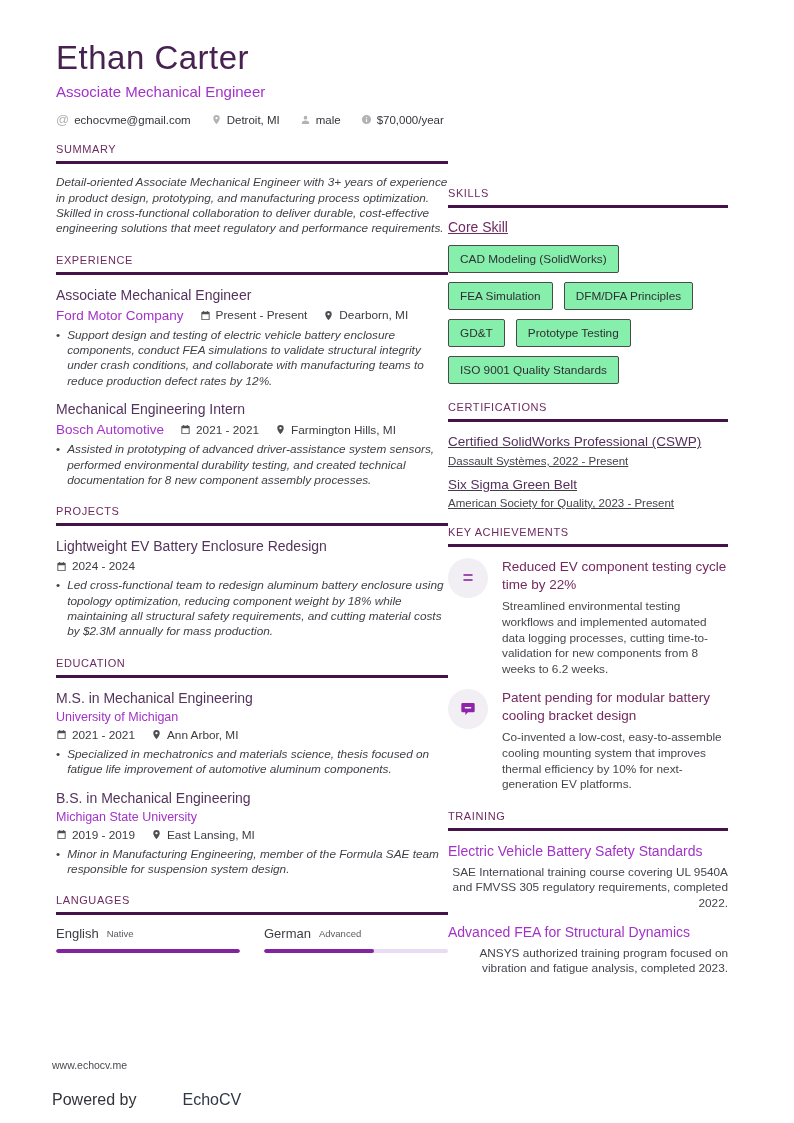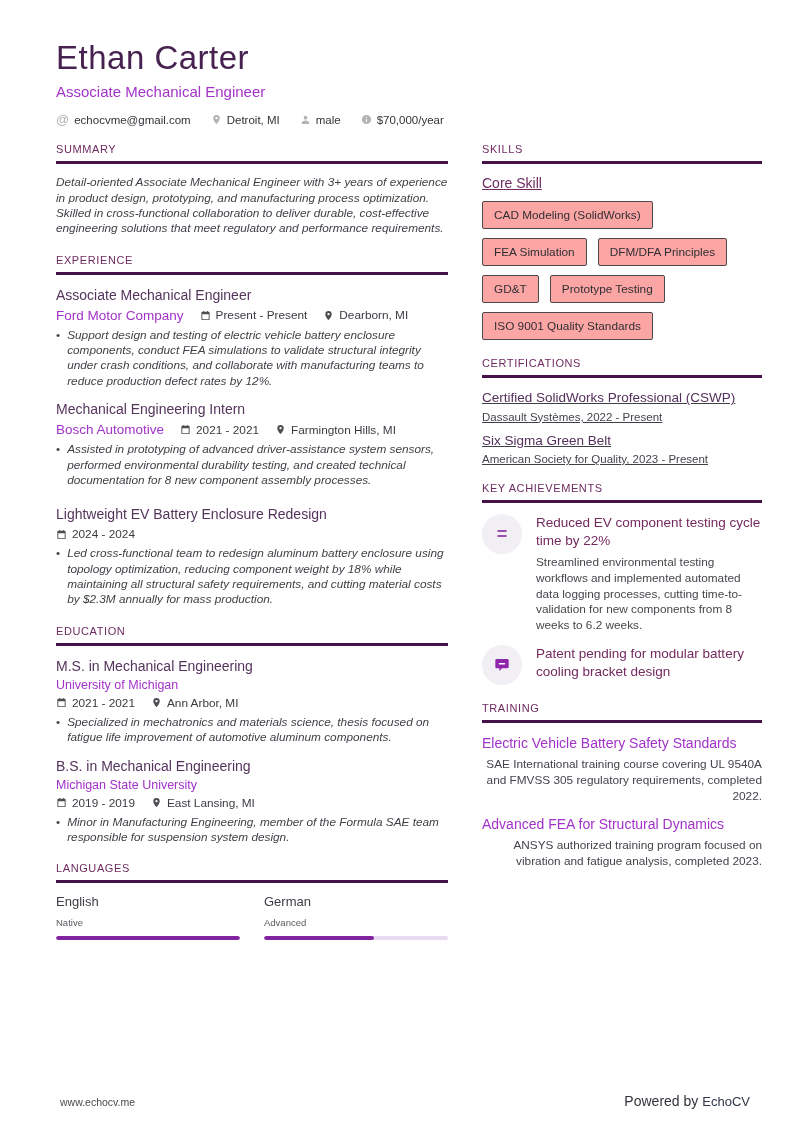--- a/index.html
+++ b/index.html
@@ -12,23 +12,23 @@
 
   
   .name { font-size:33px; font-weight:400; letter-spacing:.5px; color:#47214f; line-height:1.1; }
   .role { font-size:15px; color:#a232c8; margin-top:7px; }
   .contact-row { display:flex; align-items:center; gap:20px; margin-top:13px; font-size:11.5px; color:#33333a; }
   .contact-item { display:flex; align-items:center; gap:5px; }
   .contact-item .cicon { color:#b3b3b6; display:inline-flex; }
   .at-glyph { font-size:13px; color:#c0c0c3; line-height:1; }
 
   
-  .columns { display:flex; gap:34px; margin-top:17px; }
+  .columns { display:flex; margin-top:17px; }
   .col-left { width:392px; flex:0 0 392px; }
-  .col-right { width:280px; flex:0 0 280px; }
+  .col-right { width:280px; flex:0 0 280px;margin-top:44px; }
 
   
   .section { margin-bottom:17px; }
   .section-header {
     font-size:11px; letter-spacing:.6px; color:#6e2a61; font-weight:400;
     padding-bottom:6px; border-bottom:3px solid #451349; margin-bottom:11px;
   }
   .body-text { font-size:11.8px; line-height:1.3; color:#3f3f46;font-style:italic; }
 
   
@@ -38,32 +38,32 @@
   .meta-row { display:flex; align-items:center; flex-wrap:wrap; margin-top:4px; gap:6px; }
   .company { font-size:13.5px; color:#a232c8; margin-right:10px; }
   .meta { display:flex; align-items:center; gap:5px; font-size:11.8px; color:#3b3b42; margin-right:10px; }
   .meta .micon { color:#4d4d52; display:inline-flex; }
   .bullet { display:flex; gap:7px; margin-top:5px; }
   .bullet .dot { font-size:11.8px; line-height:1.3; }
 
   
   .lang-grid { display:flex; gap:24px; }
   .lang { flex:1; }
-  .lang-head { display:flex; align-items:flex-start; gap:8px;flex-direction:column; }
+  .lang-head { display:flex; align-items:center; gap:8px; }
   .lang-name { font-size:13px; color:#3c3c44; }
   .lang-level { font-size:9.5px; color:#5a5a60; }
   .lang-bar { height:4px; background:#e9dcf2; border-radius:2px; margin-top:8px; overflow:hidden; }
   .lang-fill { height:100%; background:#8224a0; border-radius:2px; }
 
   
   .group-title { font-size:14px; color:#6e2a61; margin-bottom:10px;text-decoration:underline; }
   .chips { display:flex; flex-wrap:wrap; gap:9px 11px; }
   .chip {
     border:1px solid #4a4a4a; border-radius:2px; padding:6px 11px;
-    font-size:11.8px; color:#2f2f33; background:#fca5a5;
+    font-size:11.8px; color:#2f2f33; background:#86efac;
   }
 
   
   .cert-title { font-size:13.5px; color:#54305c; line-height:1.3; }
   .cert-sub { font-size:11.5px; color:#44444c; margin-top:4px; }
   .cert-item { margin-bottom:9px;text-decoration:underline; }
 
   
   .ach-item { display:flex; gap:14px; margin-bottom:12px; }
   .ach-icon-circle {
@@ -75,27 +75,27 @@
   .ach-title { font-size:13.5px; color:#74295f; line-height:1.3; }
   .ach-text { font-size:11.8px; line-height:1.32; color:#46464c; margin-top:6px; }
 
   
   .training-item { margin-bottom:11px; }
   .training-title { font-size:14px; color:#a232c8; line-height:1.3; }
   .training-text { font-size:11.8px; line-height:1.32; color:#44444c; margin-top:5px;text-align:right; }
 
   
   .footer {
-    position:absolute; left:60px; right:44px; bottom:14px;
-    display:flex; justify-content:space-between; align-items:baseline;
+    position:absolute; left:52px; right:44px; bottom:14px;
+    display:flex; justify-content:space-between; align-items:baseline;flex-direction:column;
   }
   .site { font-size:10.5px; color:#4a4a50; }
   .powered { display:flex; align-items:baseline; gap:4px; }
-  .powered-by { font-size:14px; color:#33333a; }
-  .brand { font-size:13px; color:#2d3748; }
+  .powered-by { font-size:16px; color:#33333a;margin-top:20px; }
+  .brand { font-size:16px; color:#2d3748;margin-left:42px; }
 </style>
 </head>
 <body>
 
 <div class="page">
 
   <div>
     <div class="name">Ethan Carter</div>
     <div class="role">Associate Mechanical Engineer</div>
     <div class="contact-row">
@@ -191,20 +191,21 @@
             </span>
           </div>
           <div class="bullet">
             <span class="dot">•</span>
             <span class="body-text">Assisted in prototyping of advanced driver-assistance system sensors, performed environmental durability testing, and created technical documentation for 8 new component assembly processes.</span>
           </div>
         </div>
       </div>
 
       <div class="section">
+        <div class="section-header">PROJECTS</div>
         <div class="item">
           <div class="item-title">Lightweight EV Battery Enclosure Redesign</div>
           <div class="meta-row">
             <span class="meta">
               <span class="micon">
                 <svg width="11" height="11" viewBox="0 0 24 24">
                     <path fill="currentColor" d="M7 2v2H5a2 2 0 0 0-2 2v14a2 2 0 0 0 2 2h14a2 2 0 0 0 2-2V6a2 2 0 0 0-2-2h-2V2h-2v2H9V2H7zM5 9h14v11H5V9z"></path>
                   </svg>
               </span>
               <span>2024 - 2024</span>
@@ -344,20 +345,21 @@
           <div class="ach-icon-circle">
             <span style="display:inline-flex;">
               <svg width="16" height="16" viewBox="0 0 24 24">
                 <path fill="#8e24aa" d="M4 3h16a2 2 0 0 1 2 2v10a2 2 0 0 1-2 2h-8l-4 4v-4H4a2 2 0 0 1-2-2V5a2 2 0 0 1 2-2z"></path>
                 <rect x="7" y="9" width="10" height="2.4" rx="1.2" fill="#ffffff"></rect>
               </svg>
             </span>
           </div>
           <div class="ach-body">
             <div class="ach-title">Patent pending for modular battery cooling bracket design</div>
+            <div class="ach-text">Co-invented a low-cost, easy-to-assemble cooling mounting system that improves thermal efficiency by 10% for next-generation EV platforms.</div>
           </div>
         </div>
       </div>
 
       <div class="section">
         <div class="section-header">TRAINING</div>
         <div class="training-item">
           <div class="training-title">Electric Vehicle Battery Safety Standards</div>
           <div class="training-text">SAE International training course covering UL 9540A and FMVSS 305 regulatory requirements, completed 2022.</div>
         </div>

